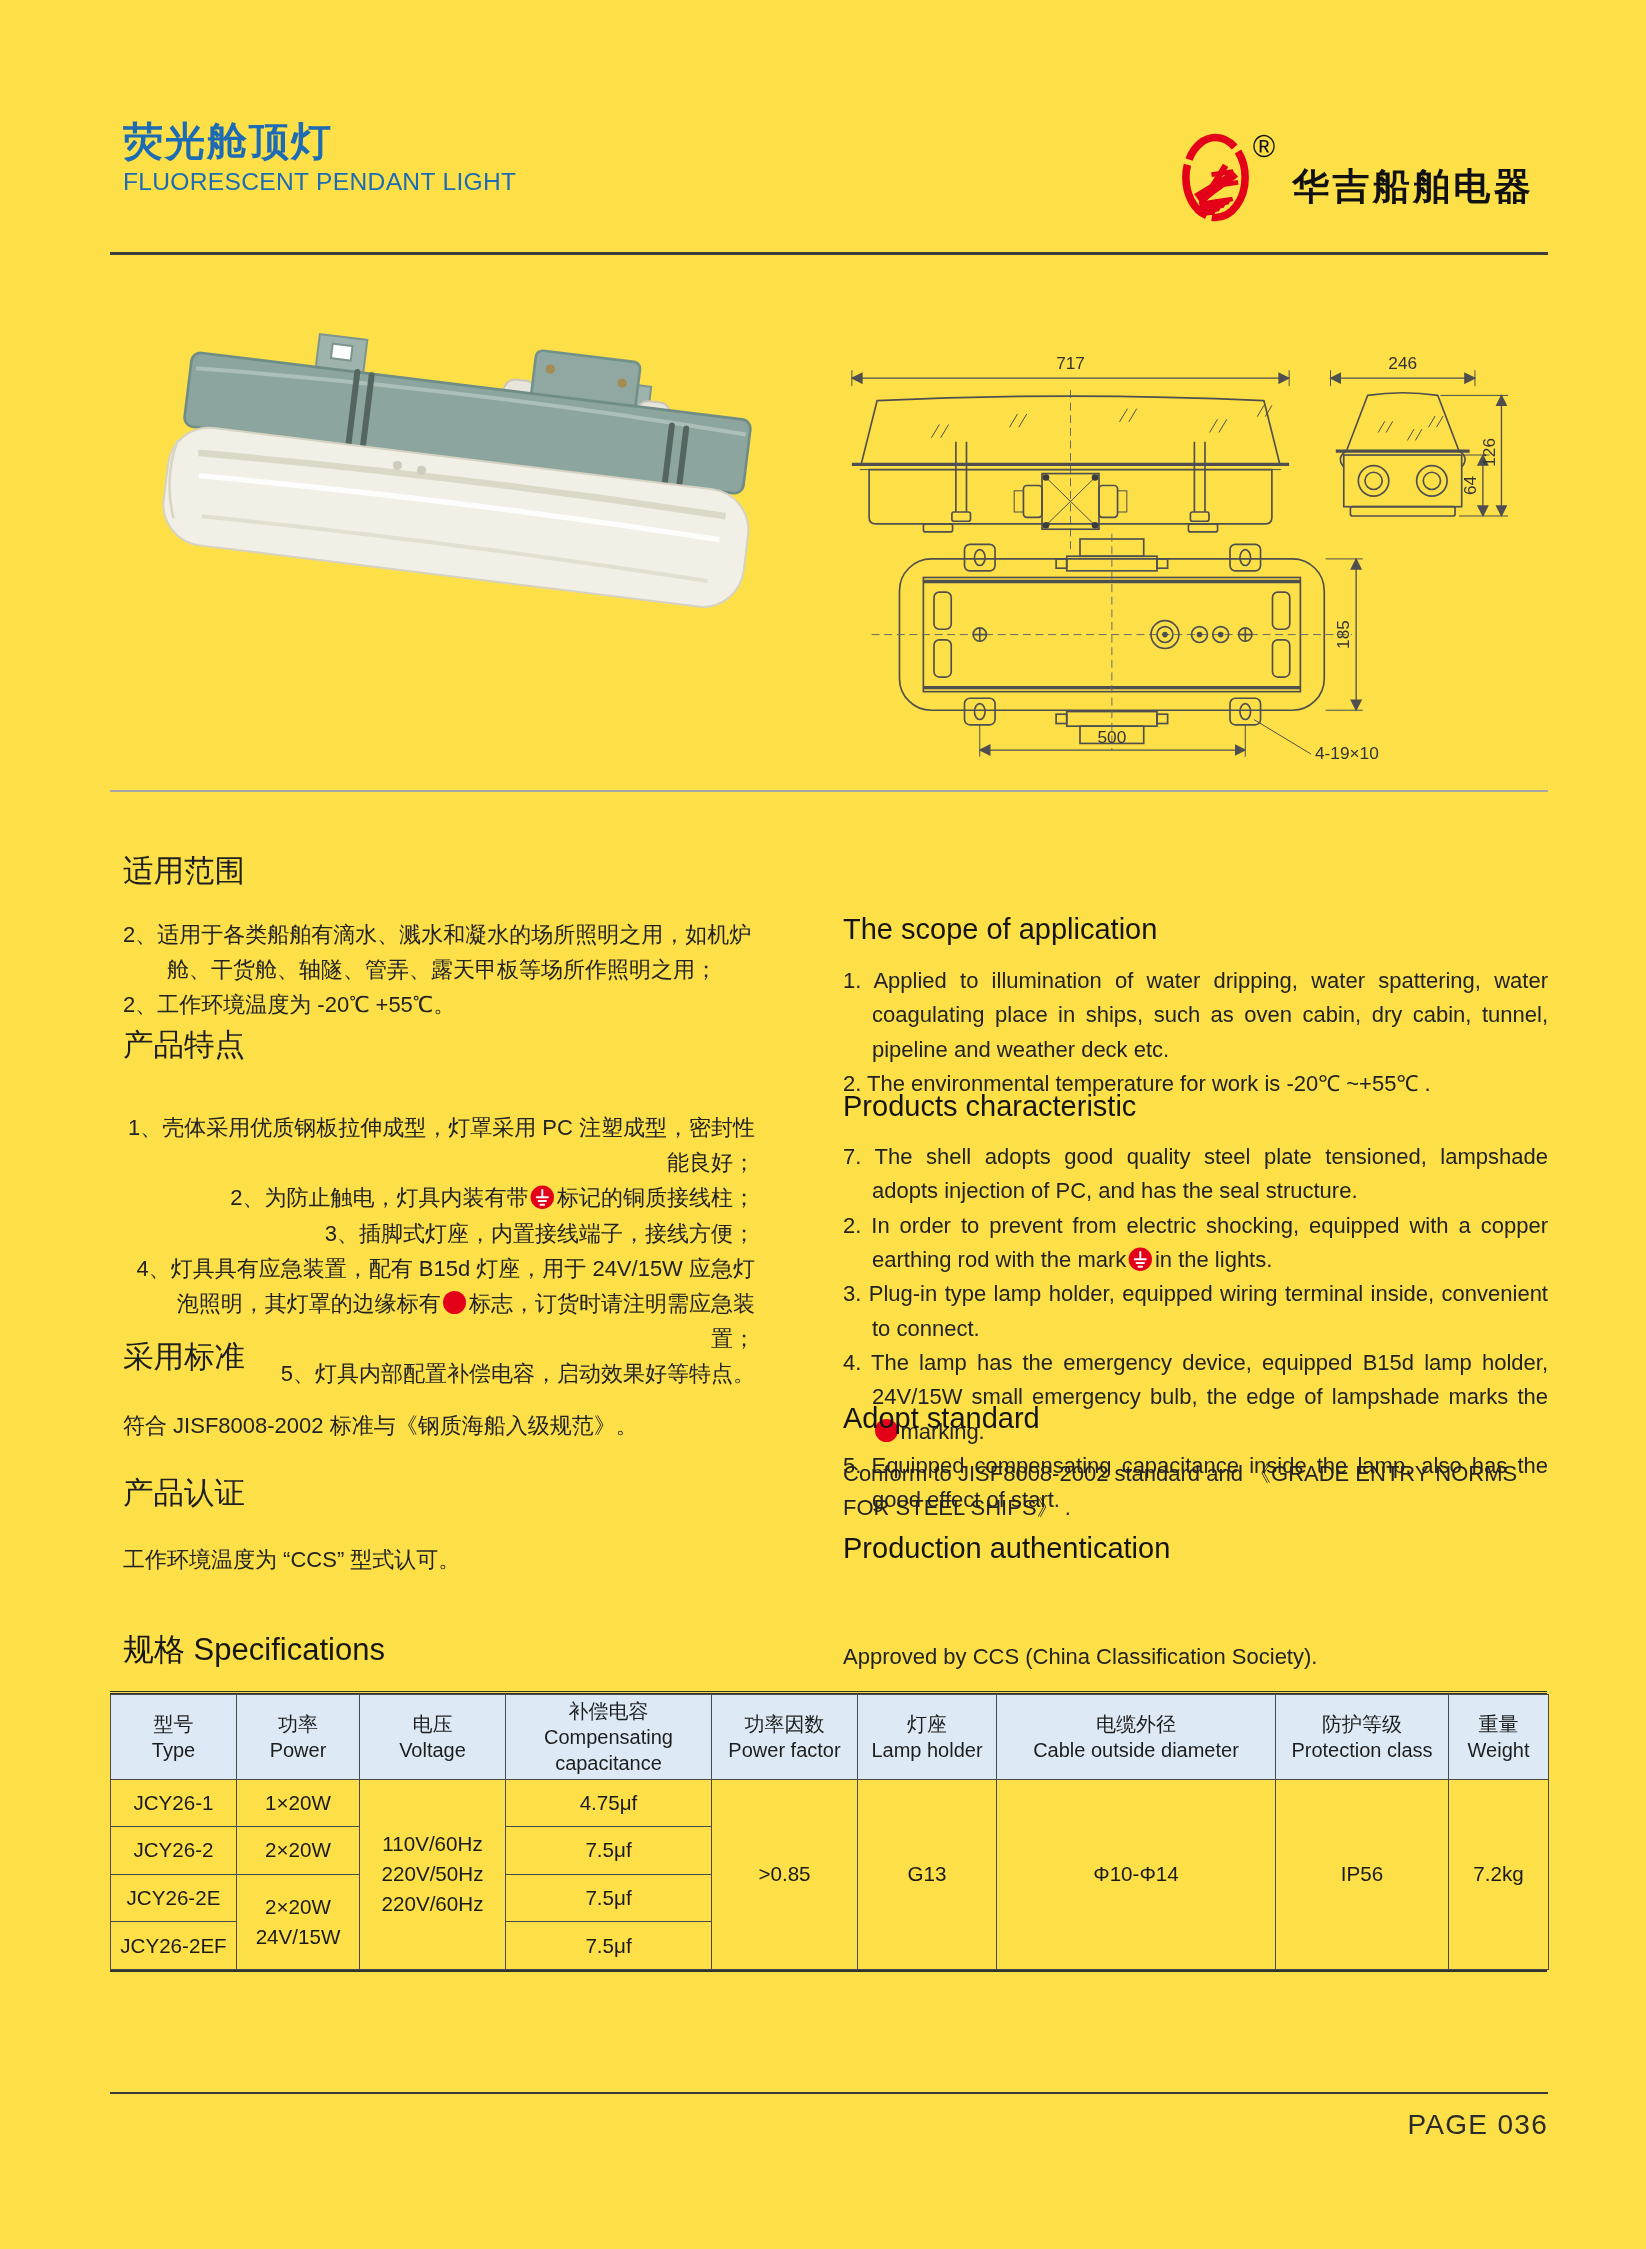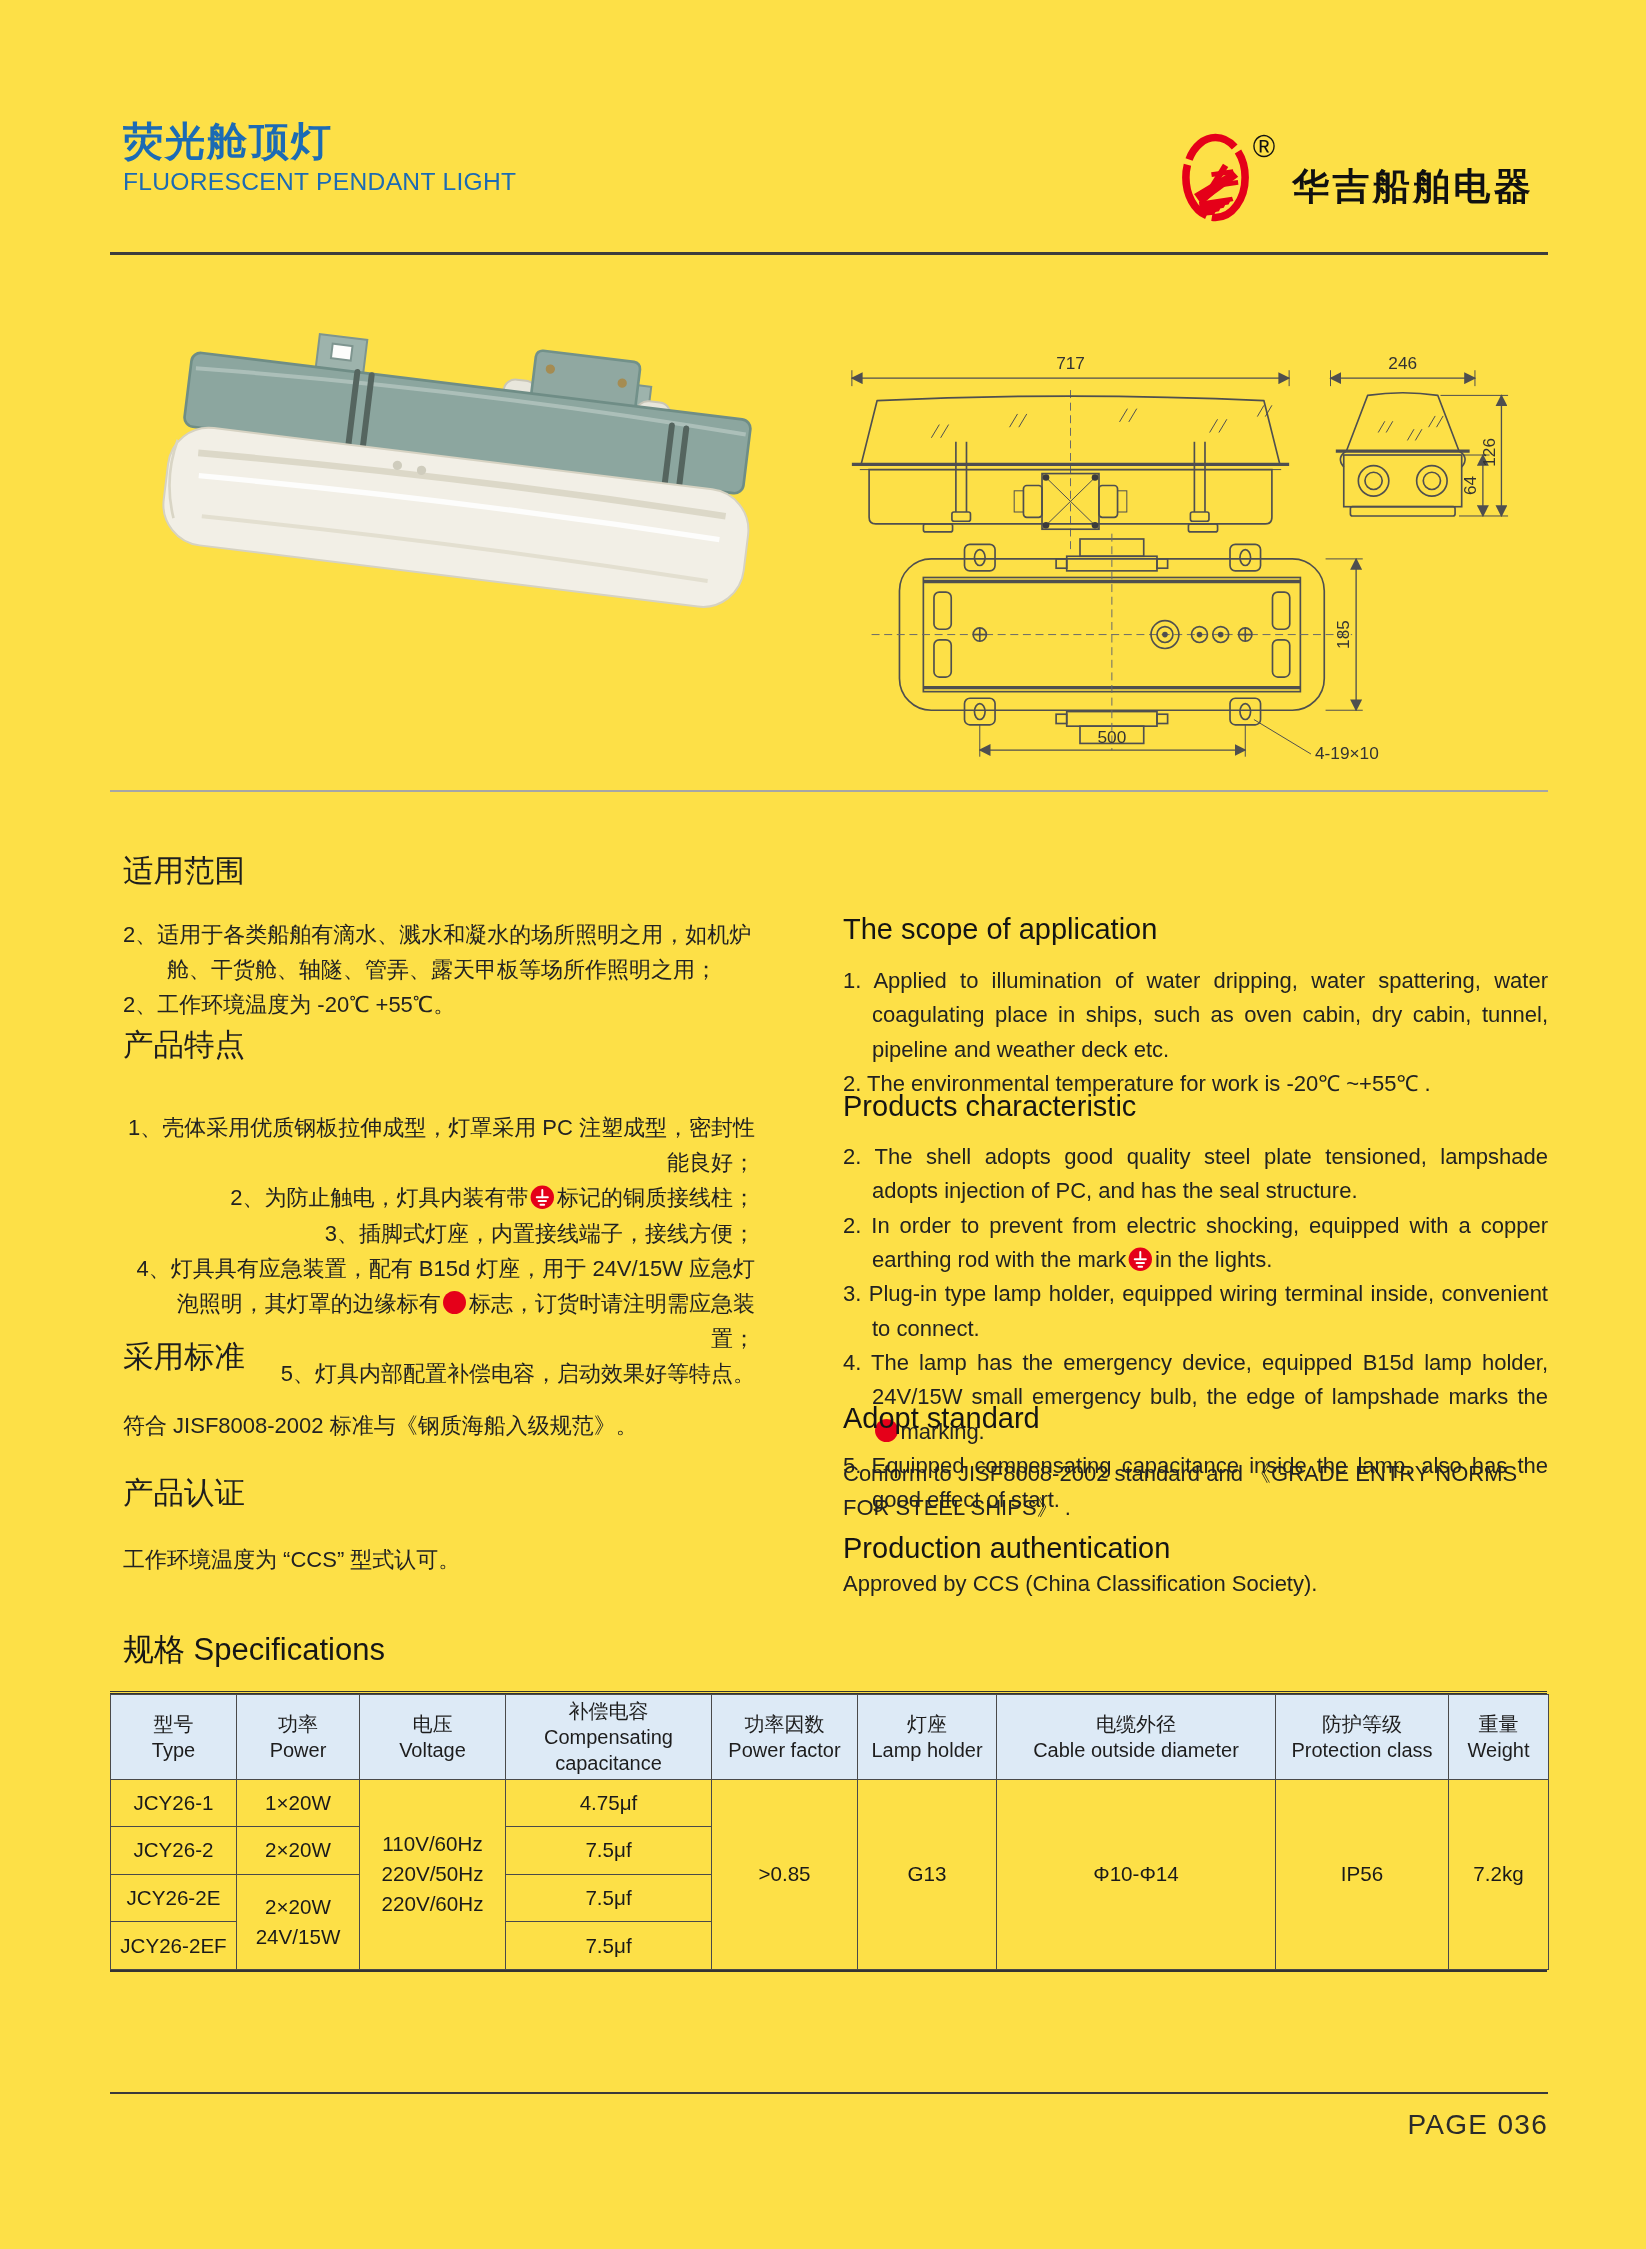--- a/index.html
+++ b/index.html
@@ -310,41 +310,41 @@
   <div class="en-body" style="top:964px;">
     <ul class="plain">
         <li>1. Applied to illumination of water dripping, water spattering, water coagulating place in ships, such as oven cabin, dry cabin, tunnel, pipeline and weather deck etc.</li>
         <li>2. The environmental temperature for work is -20℃ ~+55℃ .</li>
       </ul>
   </div>
 
   <div class="sec-title-en" style="top:1092px;">Products characteristic</div>
   <div class="en-body" style="top:1140px;">
     <ul class="plain">
-        <li>2. The shell adopts good quality steel plate tensioned, lampshade adopts injection of PC, and has the seal structure.</li>
+        <li>7. The shell adopts good quality steel plate tensioned, lampshade adopts injection of PC, and has the seal structure.</li>
         <li>2. In order to prevent from electric shocking, equipped with a copper earthing rod with the mark<span class="earth-mark"><svg viewBox="0 0 40 40">
               <circle cx="20" cy="20" r="19" fill="#e50019"></circle>
               <g stroke="#fff" stroke-width="3.2" stroke-linecap="round">
                 <line x1="20" y1="8" x2="20" y2="20"></line>
                 <line x1="11" y1="20" x2="29" y2="20"></line>
                 <line x1="14" y1="26" x2="26" y2="26"></line>
                 <line x1="17" y1="32" x2="23" y2="32"></line>
               </g>
             </svg></span>in the lights.</li>
         <li>3. Plug-in type lamp holder, equipped wiring terminal inside, convenient to connect.</li>
         <li>4. The lamp has the emergency device, equipped B15d lamp holder, 24V/15W small emergency bulb, the edge of lampshade marks the<span class="red-dot"></span>marking.</li>
         <li>5. Equipped compensating capacitance inside the lamp, also has the good effect of start.</li>
       </ul>
   </div>
 
   <div class="sec-title-en" style="top:1404px;">Adopt standard</div>
   <div class="en-body" style="top:1457px;text-align:left;">Conform to JISF8008-2002 standard and 《GRADE ENTRY NORMS FOR STEEL SHIPS》 .</div>
 
   <div class="sec-title-en" style="top:1534px;">Production authentication</div>
-  <div class="en-body" style="top:1567px;text-align:left;">Approved by CCS (China Classification Society).</div>
+  <div class="en-body" style="top:1640px;text-align:left;">Approved by CCS (China Classification Society).</div>
 
   <div class="spec-heading">规格 Specifications</div>
 
   <div class="table-wrap">
     <table class="spec">
       <colgroup>
         <col style="width:126px">
           <col style="width:123px">
           <col style="width:146px">
         <col style="width:206px">

